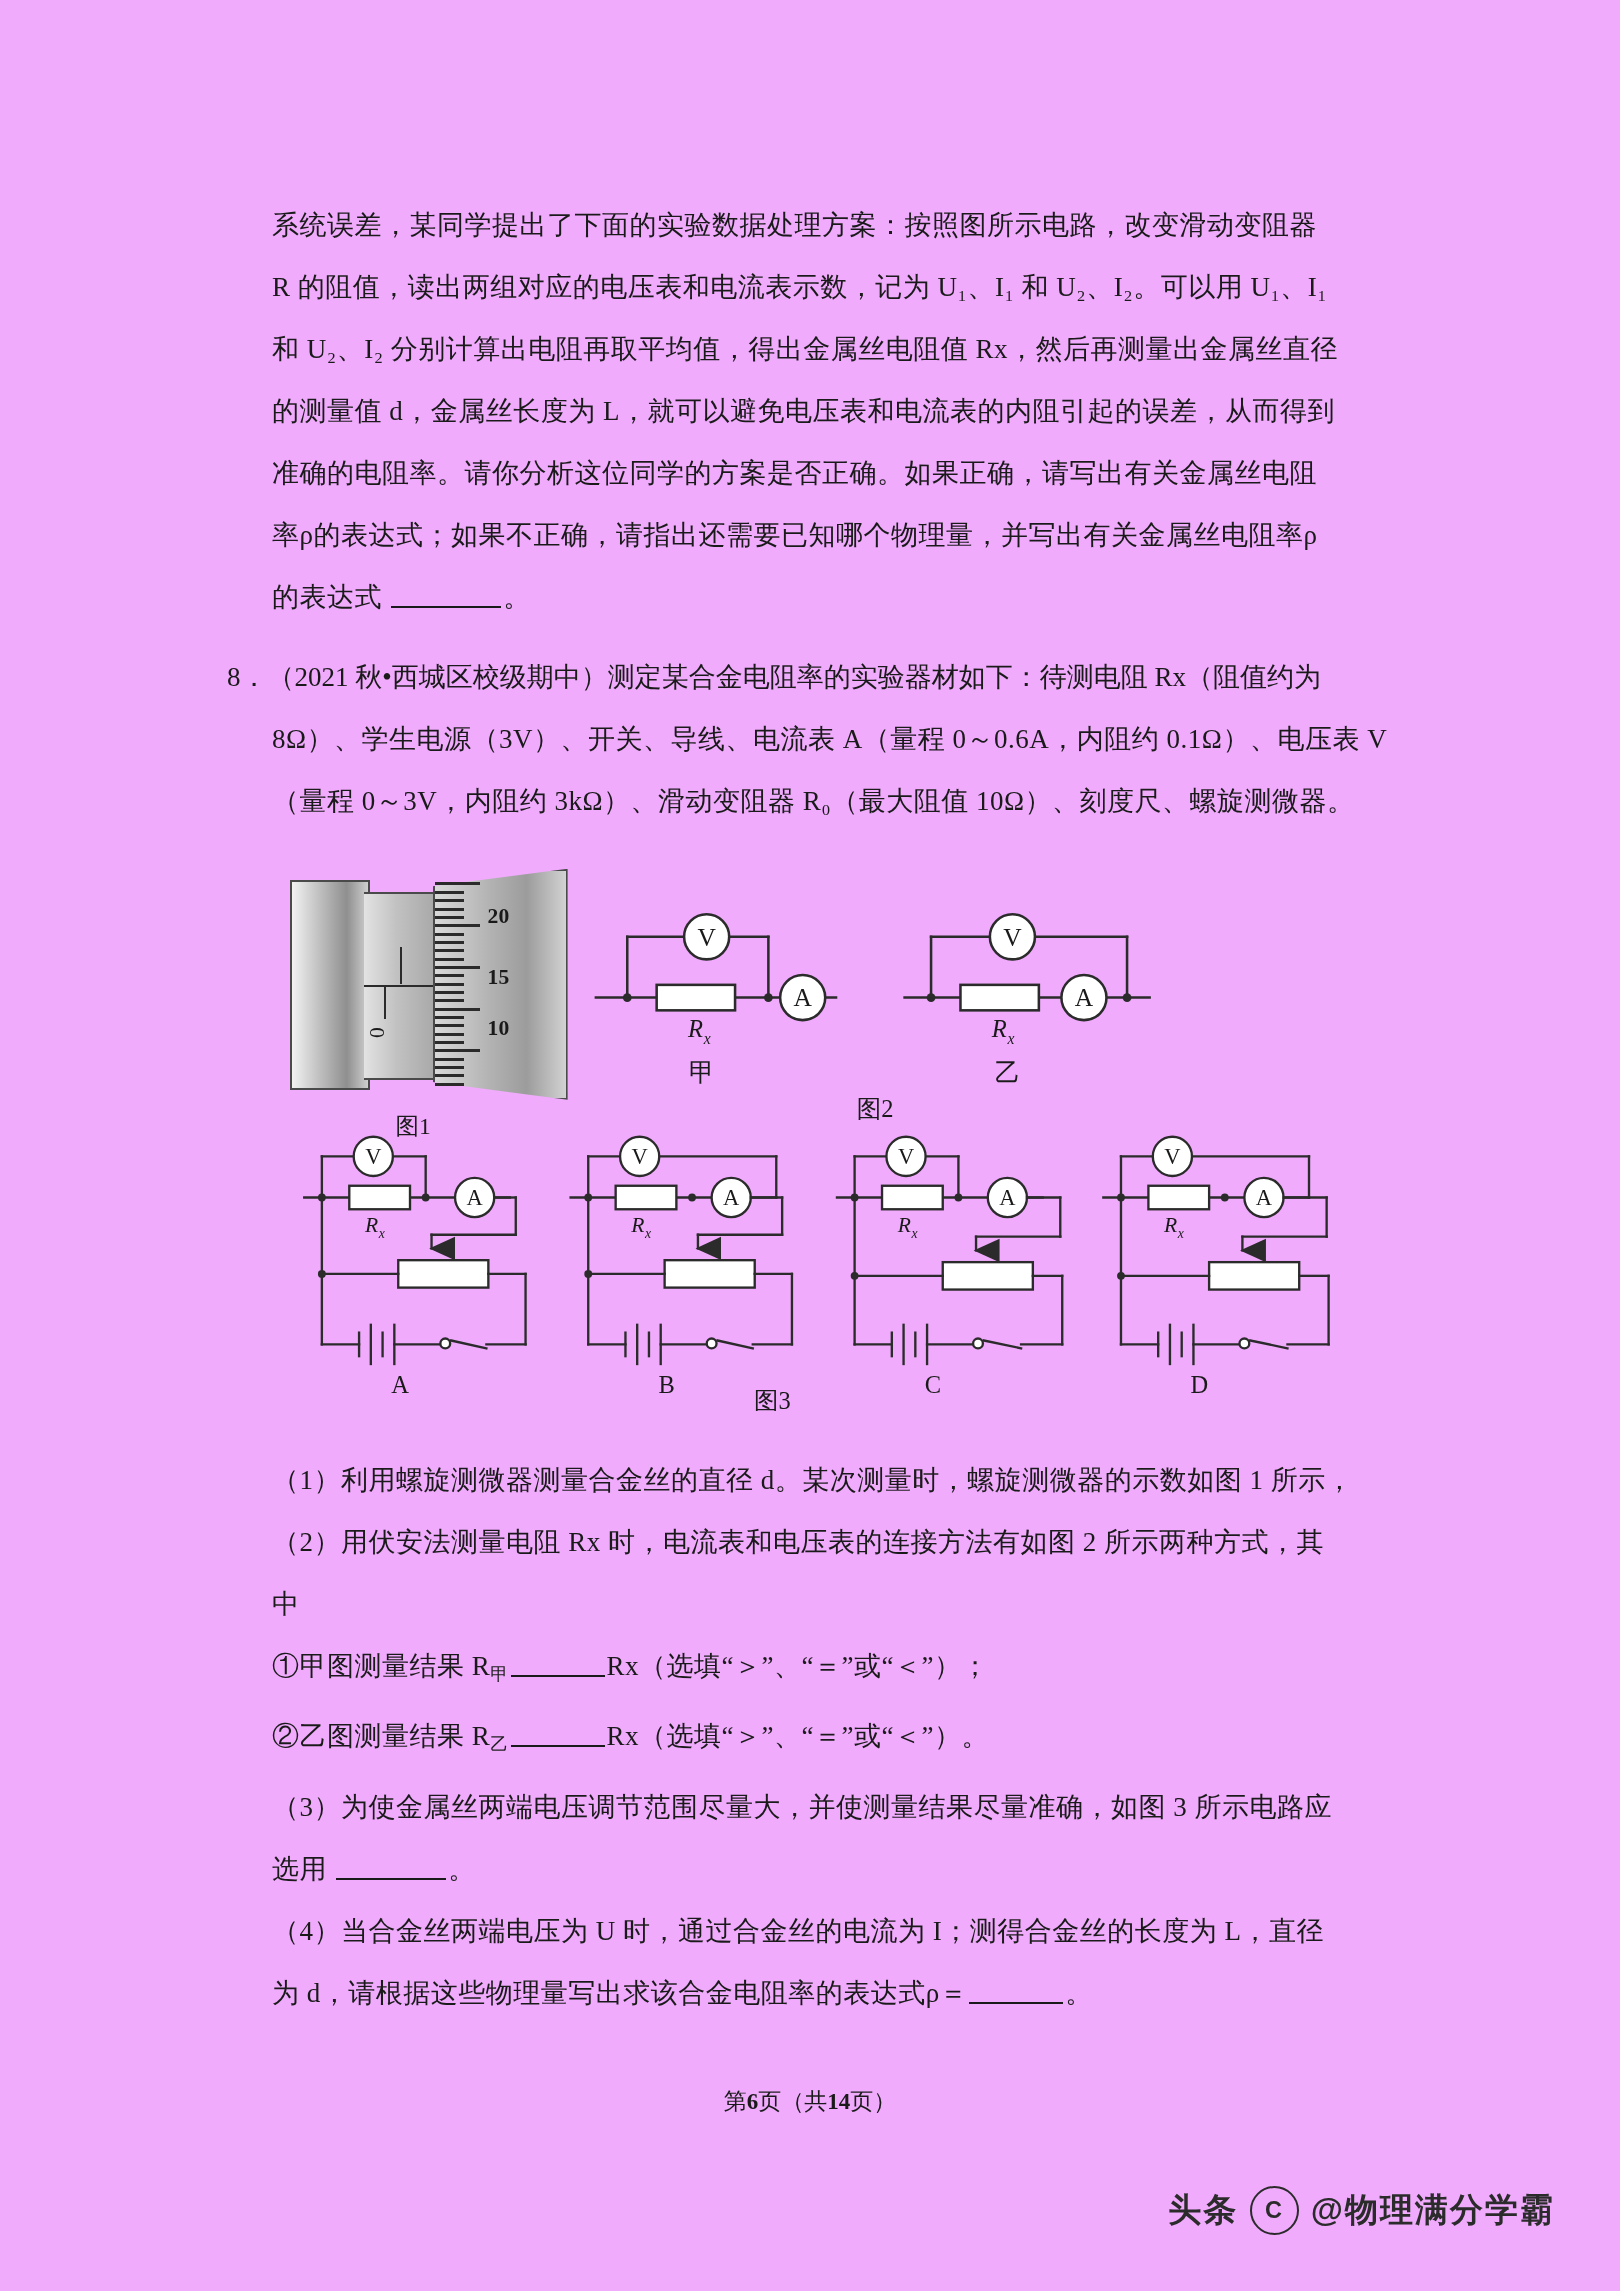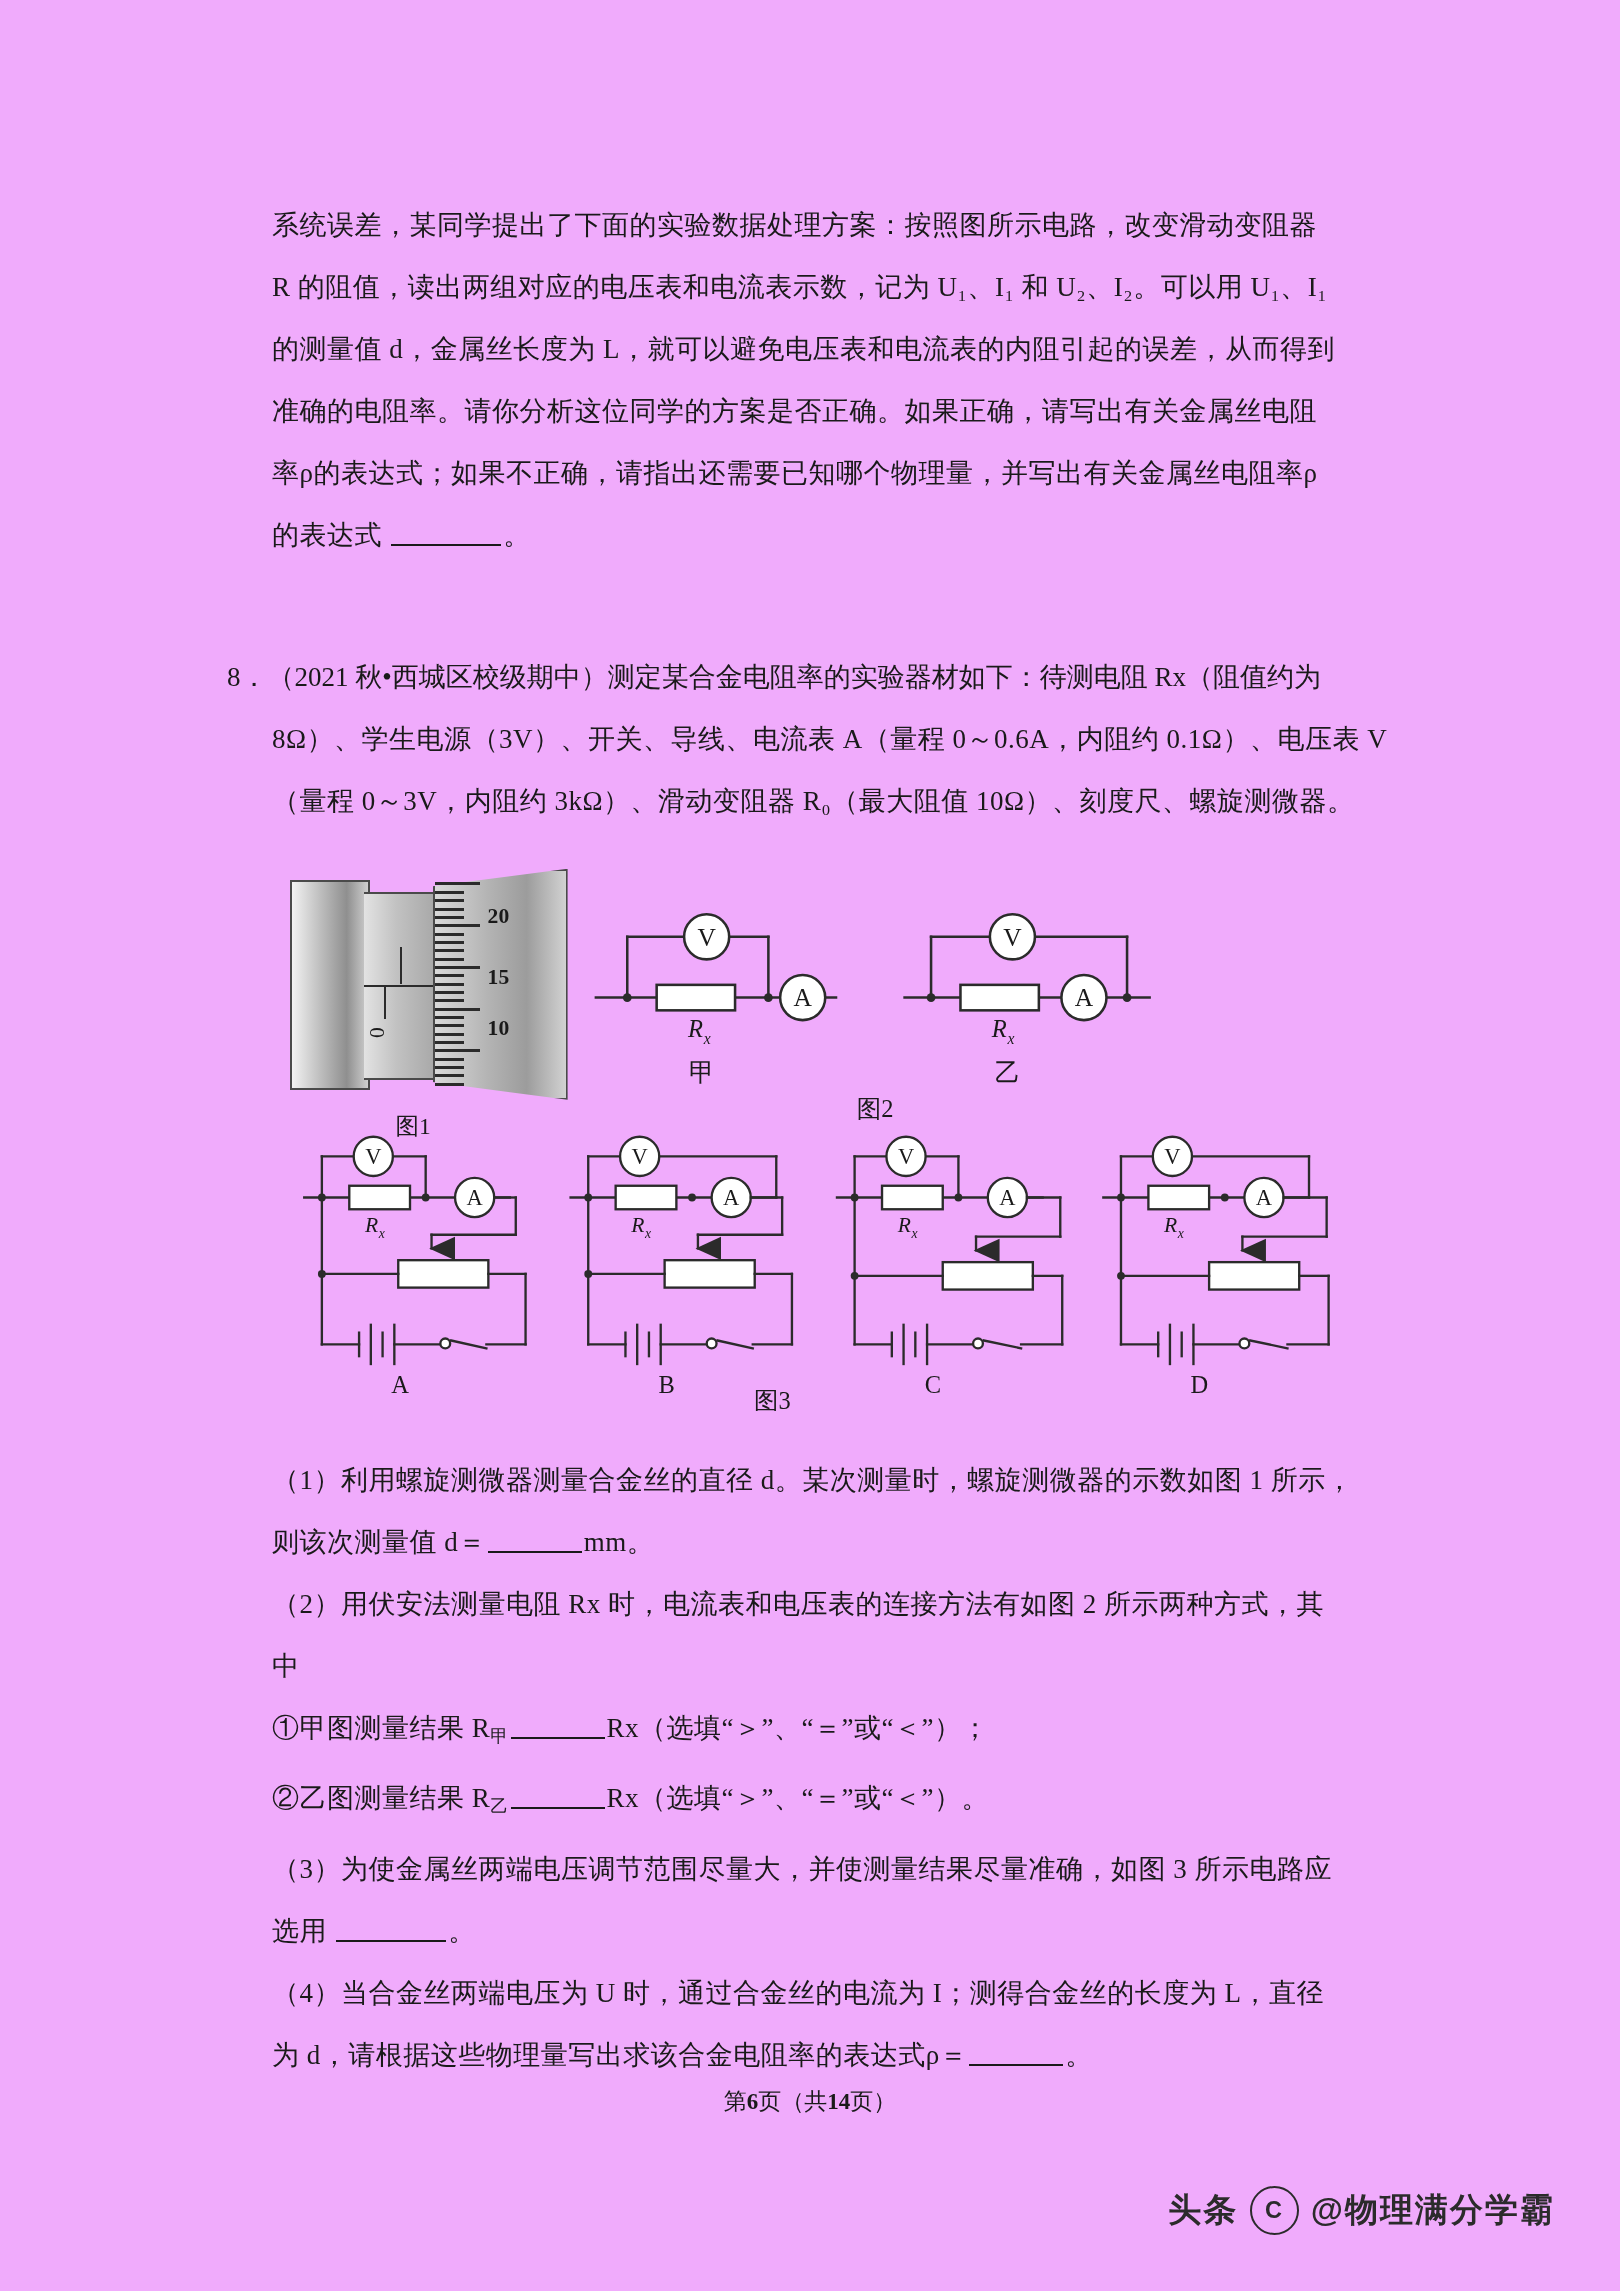--- a/index.html
+++ b/index.html
@@ -70,20 +70,21 @@
   svg text{font-family:"Liberation Serif","DejaVu Serif",serif;fill:#1a1a1a;}
 </style>
 </head>
 <body>
 
 <div class="page">
 
   <div class="content">
     <p class="line">系统误差，某同学提出了下面的实验数据处理方案：按照图所示电路，改变滑动变阻器</p>
     <p class="line">R 的阻值，读出两组对应的电压表和电流表示数，记为 U₁、I₁ 和 U₂、I₂。可以用 U₁、I₁</p>
+    <p class="line">和 U₂、I₂ 分别计算出电阻再取平均值，得出金属丝电阻值 Rx，然后再测量出金属丝直径</p>
     <p class="line">的测量值 d，金属丝长度为 L，就可以避免电压表和电流表的内阻引起的误差，从而得到</p>
     <p class="line">准确的电阻率。请你分析这位同学的方案是否正确。如果正确，请写出有关金属丝电阻</p>
     <p class="line">率ρ的表达式；如果不正确，请指出还需要已知哪个物理量，并写出有关金属丝电阻率ρ</p>
     <p class="line"><span>的表达式</span> <span class="blank"></span><span>。</span></p>
   </div>
 
   <div class="q-block">
     <p class="q-head first"><span>8．</span><span>（2021 秋•西城区校级期中）</span><span>测定某合金电阻率的实验器材如下：待测电阻 Rx（阻值约为</span></p>
     <p class="q-head line">8Ω）、学生电源（3V）、开关、导线、电流表 A（量程 0～0.6A，内阻约 0.1Ω）、电压表 V</p>
     <p class="q-head line">（量程 0～3V，内阻约 3kΩ）、滑动变阻器 R₀（最大阻值 10Ω）、刻度尺、螺旋测微器。</p>
@@ -332,21 +333,20 @@
       <text x="900" y="107" font-size="22" font-style="italic">R</text>
       <text x="914" y="113" font-size="14" font-style="italic">x</text>
       <text x="936" y="272" font-size="25" text-anchor="middle">D</text>
 
       <text x="500" y="288" font-size="25" text-anchor="middle">图3</text>
     </svg>
   </div>
 
   <div class="figs-sub">
     <p class="line">（1）利用螺旋测微器测量合金丝的直径 d。某次测量时，螺旋测微器的示数如图 1 所示，</p>
-    <p class="line"><span>则该次测量值 d＝</span><span class="blank-sm"></span><span>mm。</span></p>
 
     <p class="line">（2）用伏安法测量电阻 Rx 时，电流表和电压表的连接方法有如图 2 所示两种方式，其</p>
     <p class="line">中</p>
 
     <p class="line"><span>①</span><span>甲图测量结果 R</span><sub>甲</sub><span class="blank-sm"></span><span>Rx</span><span>（选填“＞”、“＝”或“＜”）；</span></p>
 
     <p class="line"><span>②</span><span>乙图测量结果 R</span><sub>乙</sub><span class="blank-sm"></span><span>Rx</span><span>（选填“＞”、“＝”或“＜”）。</span></p>
 
     <p class="line">（3）为使金属丝两端电压调节范围尽量大，并使测量结果尽量准确，如图 3 所示电路应</p>
     <p class="line"><span>选用</span> <span class="blank"></span><span>。</span></p>

